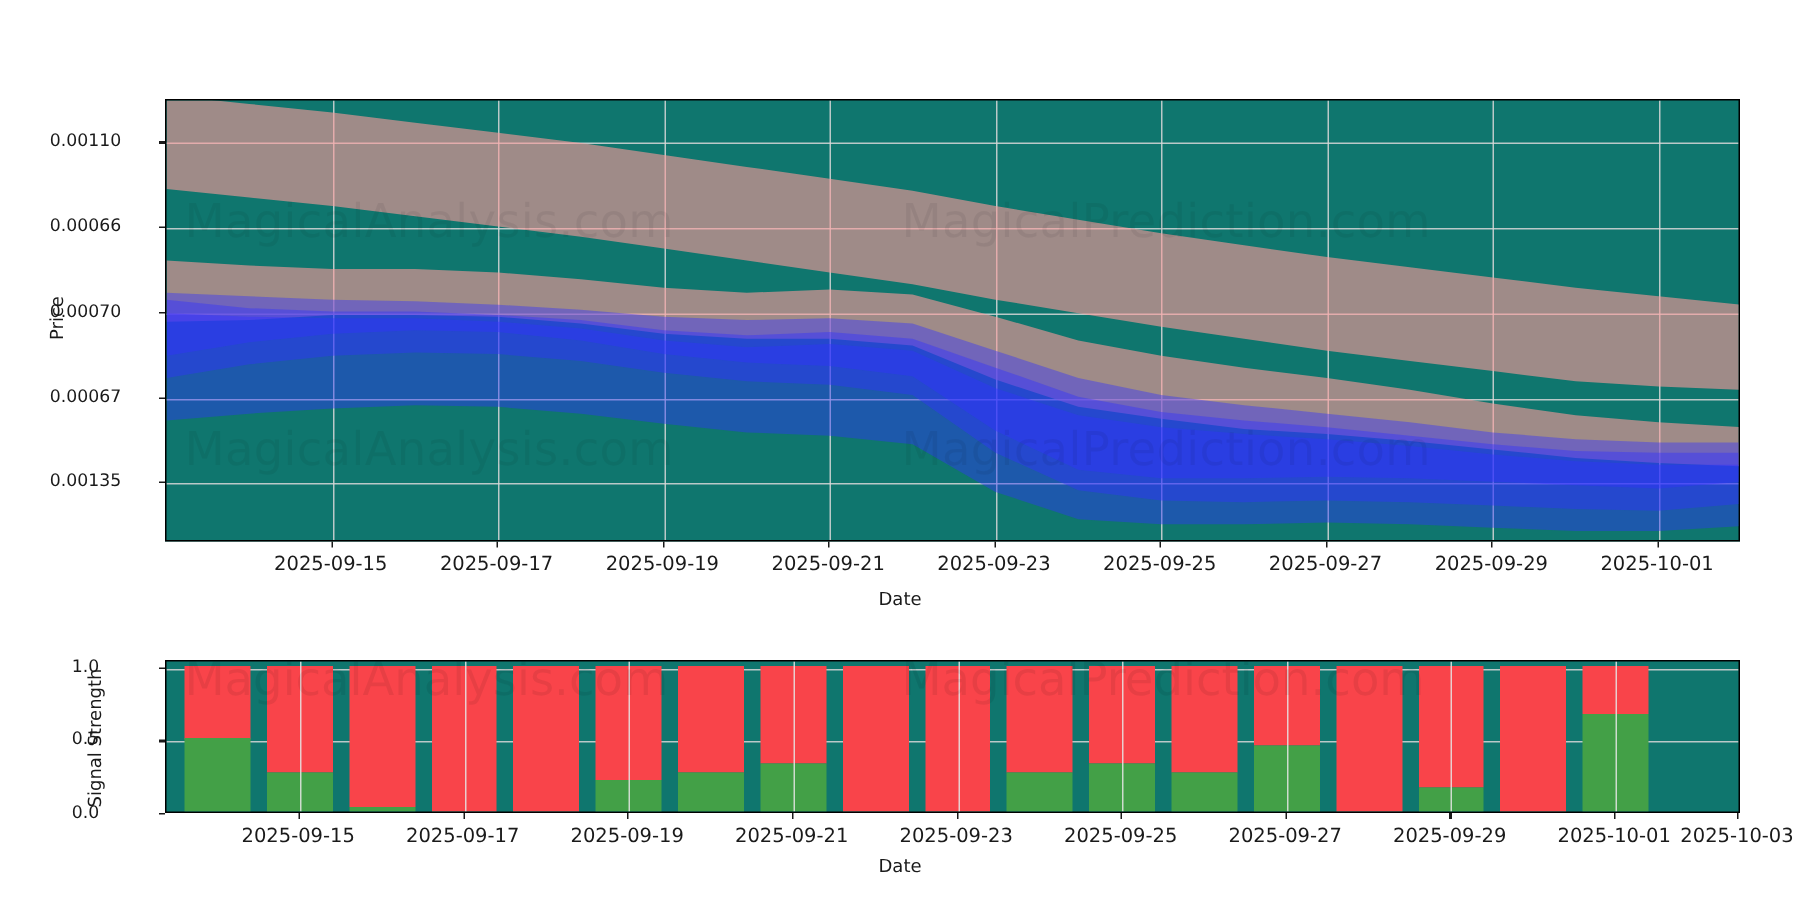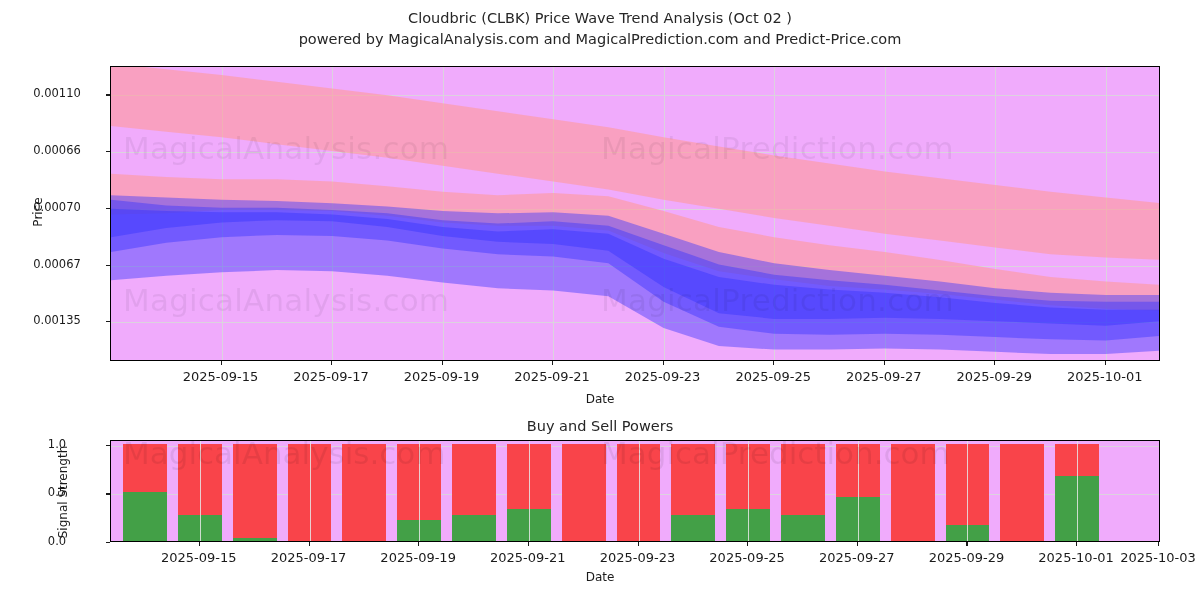--- a/index.html
+++ b/index.html
@@ -14,21 +14,21 @@
   
   .title-block { position:absolute; left:0; top:8px; width:1200px; text-align:center; }
   .title-line { font-size:14.5px; color:#262626; line-height:21px; }
 
   .sub-title {
     position:absolute; left:0; top:418px; width:1200px; text-align:center;
     font-size:14.5px; color:#262626;
   }
 
   
-  .axes { position:absolute; background:#f0abfc; border:1.1px solid #000; overflow:hidden; }
+  .axes { position:absolute; background:#0f766e; border:1.1px solid #000; overflow:hidden; }
 
   .gridline-h { position:absolute; left:0; right:0; height:1px; background:#d8d8d8; opacity:.85; }
   .gridline-v { position:absolute; top:0; bottom:0; width:1px; background:#d8d8d8; opacity:.85; }
 
   .tick-h { position:absolute; width:4px; height:1.2px; background:#1a1a1a; }
   .tick-v { position:absolute; height:4px; width:1.2px; background:#1a1a1a; }
 
   .ylabel-txt { position:absolute; font-size:11.5px; color:#1a1a1a; text-align:center; white-space:nowrap; }
   .xlabel-txt { position:absolute; font-size:13px; color:#1a1a1a; text-align:center; white-space:nowrap; }
 
@@ -47,24 +47,20 @@
   .bar .red  { position:absolute; left:0; right:0; background:#f9444a; }
   .bar .green{ position:absolute; left:0; right:0; bottom:0; background:#43a047; }
 
   svg.band-svg { position:absolute; left:0; top:0; }
 </style>
 </head>
 <body>
 
 <div id="root">
 
-  <div class="title-block">
-    <div class="title-line">Cloudbric (CLBK) Price Wave Trend Analysis (Oct 02 )</div>
-    <div class="title-line">powered by MagicalAnalysis.com and MagicalPrediction.com and Predict-Price.com</div>
-  </div>
 
   <div class="axes" id="ax1" style="left:110px; top:66px; width:1050px; height:295px;">
 
   <div class="gridline-h" style="top: 255.3px;"></div>
       <div class="gridline-h" style="top: 198.6px;"></div>
       <div class="gridline-h" style="top: 141.8px;"></div>
       <div class="gridline-h" style="top: 85.1px;"></div>
       <div class="gridline-h" style="top: 28.4px;"></div>
       <div class="gridline-v" style="left: 110.5px;"></div>
       <div class="gridline-v" style="left: 221.1px;"></div>
@@ -83,21 +79,20 @@
         <polygon points="0.00,141.83 55.26,144.10 110.53,145.23 165.79,145.23 221.05,147.50 276.32,152.04 331.58,159.98 386.84,164.52 442.11,162.25 497.37,166.79 552.63,191.75 607.89,209.90 663.16,217.85 718.42,222.38 773.68,225.79 828.95,230.33 884.21,236.00 939.47,240.54 994.74,242.81 1050.00,242.81 1050.00,254.15 994.74,258.69 939.47,256.42 884.21,254.15 828.95,251.88 773.68,250.75 718.42,251.88 663.16,251.88 607.89,246.21 552.63,220.12 497.37,183.81 442.11,177.00 386.84,174.73 331.58,169.06 276.32,159.98 221.05,154.31 165.79,153.17 110.53,155.44 55.26,161.12 0.00,170.19" fill="#3333ff" fill-opacity="0.42"></polygon>
       </svg>
       <div class="wm" style="left: 12px; top: 63px;">MagicalAnalysis.com</div>
       <div class="wm" style="left: 490px; top: 63px;">MagicalPrediction.com</div>
       <div class="wm" style="left: 12px; top: 215px;">MagicalAnalysis.com</div>
       <div class="wm" style="left: 490px; top: 215px;">MagicalPrediction.com</div>
     </div>
   <div class="axis-name vertical" style="left:-2px; top:205px; width:80px; text-align:center; transform:rotate(-90deg);">Price</div>
   <div class="axis-name" style="left:0; top:392px; width:1200px; text-align:center;">Date</div>
 
-  <div class="sub-title">Buy and Sell Powers</div>
 
   <div class="axes" id="ax2" style="left:110px; top:440px; width:1050px; height:102px;">
   <div class="gridline-h" style="top: 53.4px;"></div>
       <div class="gridline-h" style="top: 4.9px;"></div>
       <div class="bar" style="left: 12.1px; width: 43.9px; height: 97.1px;">
         <div class="red" style="top: 0px; height: 48.6px;"></div>
         <div class="green" style="height: 48.6px;"></div>
       </div>
       <div class="bar" style="left: 66.9px; width: 43.9px; height: 97.1px;">
         <div class="red" style="top: 0px; height: 70.9px;"></div>

